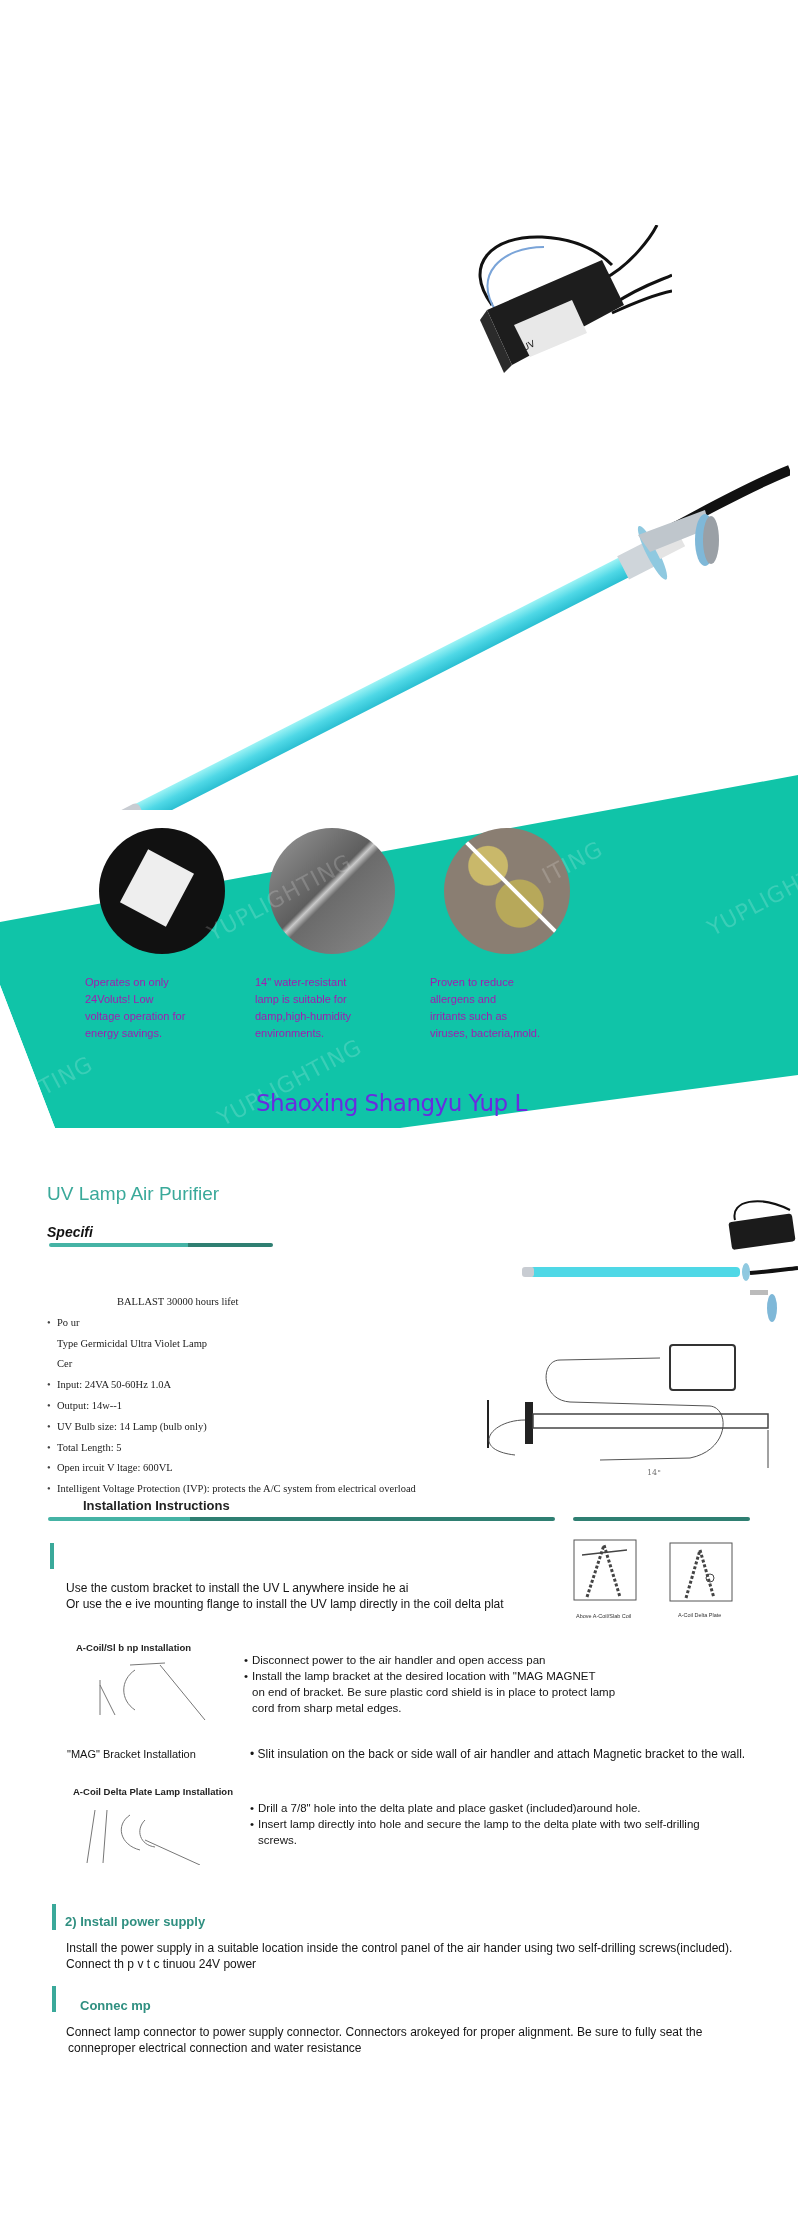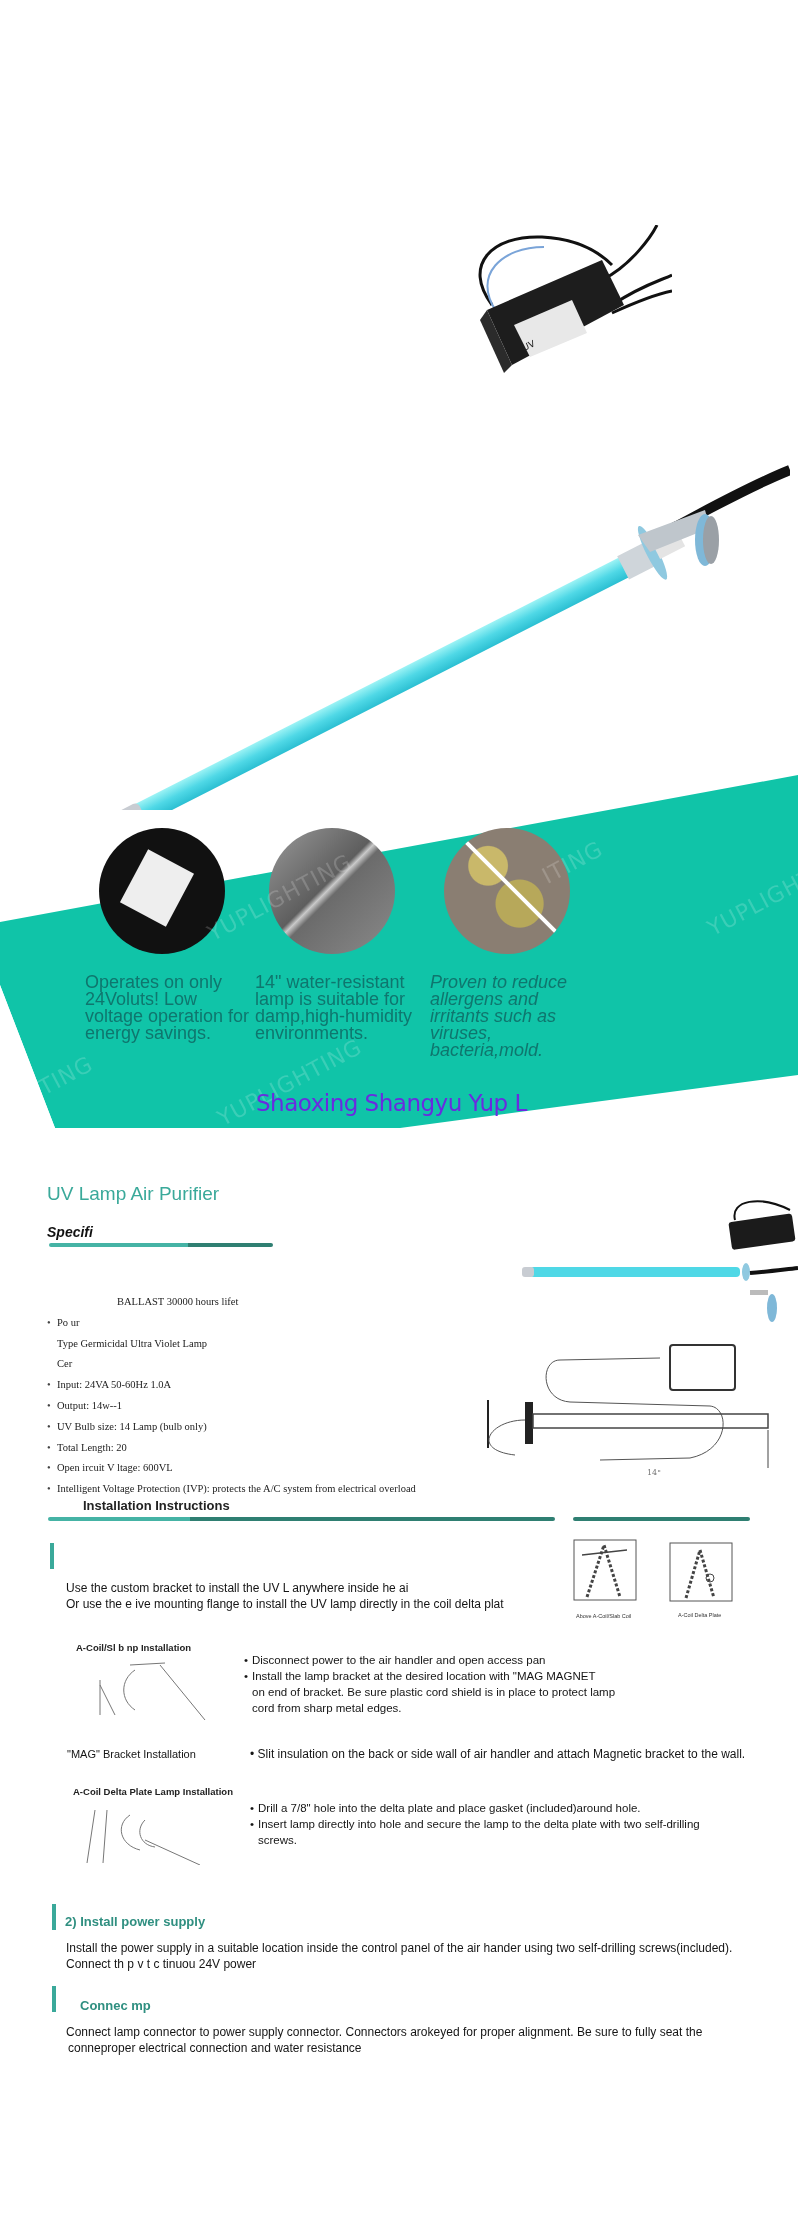--- a/index.html
+++ b/index.html
@@ -6,21 +6,21 @@
   body { width: 798px; height: 2214px; position: relative; overflow: hidden; font-family: "Liberation Sans", sans-serif; color: #1a1a1a; }
 
   
   .hero { position: absolute; left: 0; top: 0; width: 798px; height: 1160px; }
   .teal-band { position: absolute; left: 0; top: 0; width: 798px; height: 1160px; }
   .ballast { position: absolute; left: 452px; top: 225px; width: 220px; height: 170px; }
   .lamp { position: absolute; left: 90px; top: 440px; width: 700px; height: 370px; }
 
   .feature { position: absolute; width: 170px; }
   .feature .circle { width: 126px; height: 126px; border-radius: 50%; background: #111; margin-left: 14px; overflow: hidden; position: relative; }
-  .feature .caption { margin-top: 20px; font-size: 18px; line-height: 17px; color: #0f766e; font-family: "Liberation Sans", sans-serif; }
+  .feature .caption { margin-top: 20px; font-size: 11px; line-height: 17px; color: #a21caf; font-family: "Liberation Sans", sans-serif; }
   .watermark { position: absolute; font-size: 22px; color: rgba(255,255,255,0.18); transform: rotate(-28deg); letter-spacing: 1px; font-family: "DejaVu Sans", sans-serif; }
   .company { position: absolute; left: 256px; top: 1090px; font-size: 23px; color: #6a2be0; letter-spacing: -0.5px; font-family: "DejaVu Sans", sans-serif; }
 
   
   .title { position: absolute; left: 47px; top: 1183px; font-size: 19px; color: #3aa99a; font-weight: normal; }
   .subhead { position: absolute; left: 47px; top: 1224px; font-size: 14px; font-weight: bold; color: #111; font-style: italic; }
   .rule { position: absolute; height: 4px; background: linear-gradient(90deg, #45b3a5 0%, #45b3a5 62%, #2f7f72 62%, #2f7f72 100%); border-radius: 2px; }
   .spec-list { position: absolute; left: 47px; top: 1292px; margin: 0; padding: 0; list-style: none; font-family: Liberation Serif, serif; }
   .spec-list li { font-size: 10.5px; line-height: 20.8px; color: #222; white-space: nowrap; }
   .spec-list li .b { display: inline-block; width: 10px; color: #444; }
@@ -95,21 +95,21 @@
   </div>
   <div class="feature" style="left:255px; top:828px;">
     <div class="circle" style="background:linear-gradient(135deg,#9a9a9a,#5e5e5e 45%,#c9c9c9 48%,#6b6b6b 52%,#8a8a8a);"></div>
     <div class="caption">
       <div>14" water-resistant</div>
         <div>lamp is suitable for</div>
         <div>damp,high-humidity</div>
         <div>environments.</div>
     </div>
   </div>
-  <div class="feature" style="left:430px; top:828px;font-style:italic;">
+  <div class="feature" style="left:430px; top:828px;">
     <div class="circle" style="background:radial-gradient(circle at 60% 60%, #b7a85a 0 22%, transparent 23%), radial-gradient(circle at 35% 30%, #c9b86a 0 16%, transparent 17%), #8a7e72;">
       <div style="position:absolute; left:-10px; top:60px; width:160px; height:4px; background:#fff; transform:rotate(45deg);"></div>
     </div>
     <div class="caption">
       <div>Proven to reduce</div>
         <div>allergens and</div>
         <div>irritants such as</div>
         <div>viruses, bacteria,mold.</div>
     </div>
   </div>
@@ -128,21 +128,21 @@
 <div class="rule" style="left:49px; top:1243px; width:224px;"></div>
 
 <ul class="spec-list">
   <li><span class="b"></span><span style="padding-left:60px">BALLAST 30000 hours lifet</span></li>
   <li><span class="b">•</span><span>Po     ur</span></li>
   <li><span class="b"></span><span>Type Germicidal  Ultra Violet Lamp</span></li>
   <li><span class="b"></span><span>Cer</span></li>
   <li><span class="b">•</span><span>Input: 24VA    50-60Hz 1.0A</span></li>
   <li><span class="b">•</span><span>Output: 14w--1</span></li>
   <li><span class="b">•</span><span>UV Bulb size: 14  Lamp (bulb only)</span></li>
-  <li><span class="b">•</span><span>Total Length: 20</span></li>
+  <li><span class="b">•</span><span>Total Length: 5</span></li>
   <li><span class="b">•</span><span>Open   ircuit V  ltage: 600VL</span></li>
   <li><span class="b">•</span><span>Intelligent Voltage Protection (IVP): protects the A/C system from electrical overload</span></li>
 </ul>
 
 <svg class="spec-art" viewBox="0 0 338 300">
 
   <rect x="270" y="38" width="64" height="28" rx="3" fill="#1b1b1b" transform="rotate(-8 300 52)"></rect>
   <path d="M275 40 C 270 20, 300 15, 330 30" stroke="#111" stroke-width="2" fill="none"></path>
   <rect x="70" y="87" width="210" height="10" rx="4" fill="#4fd8e6"></rect>
   <rect x="62" y="87" width="12" height="10" rx="3" fill="#c8ccd2"></rect>

